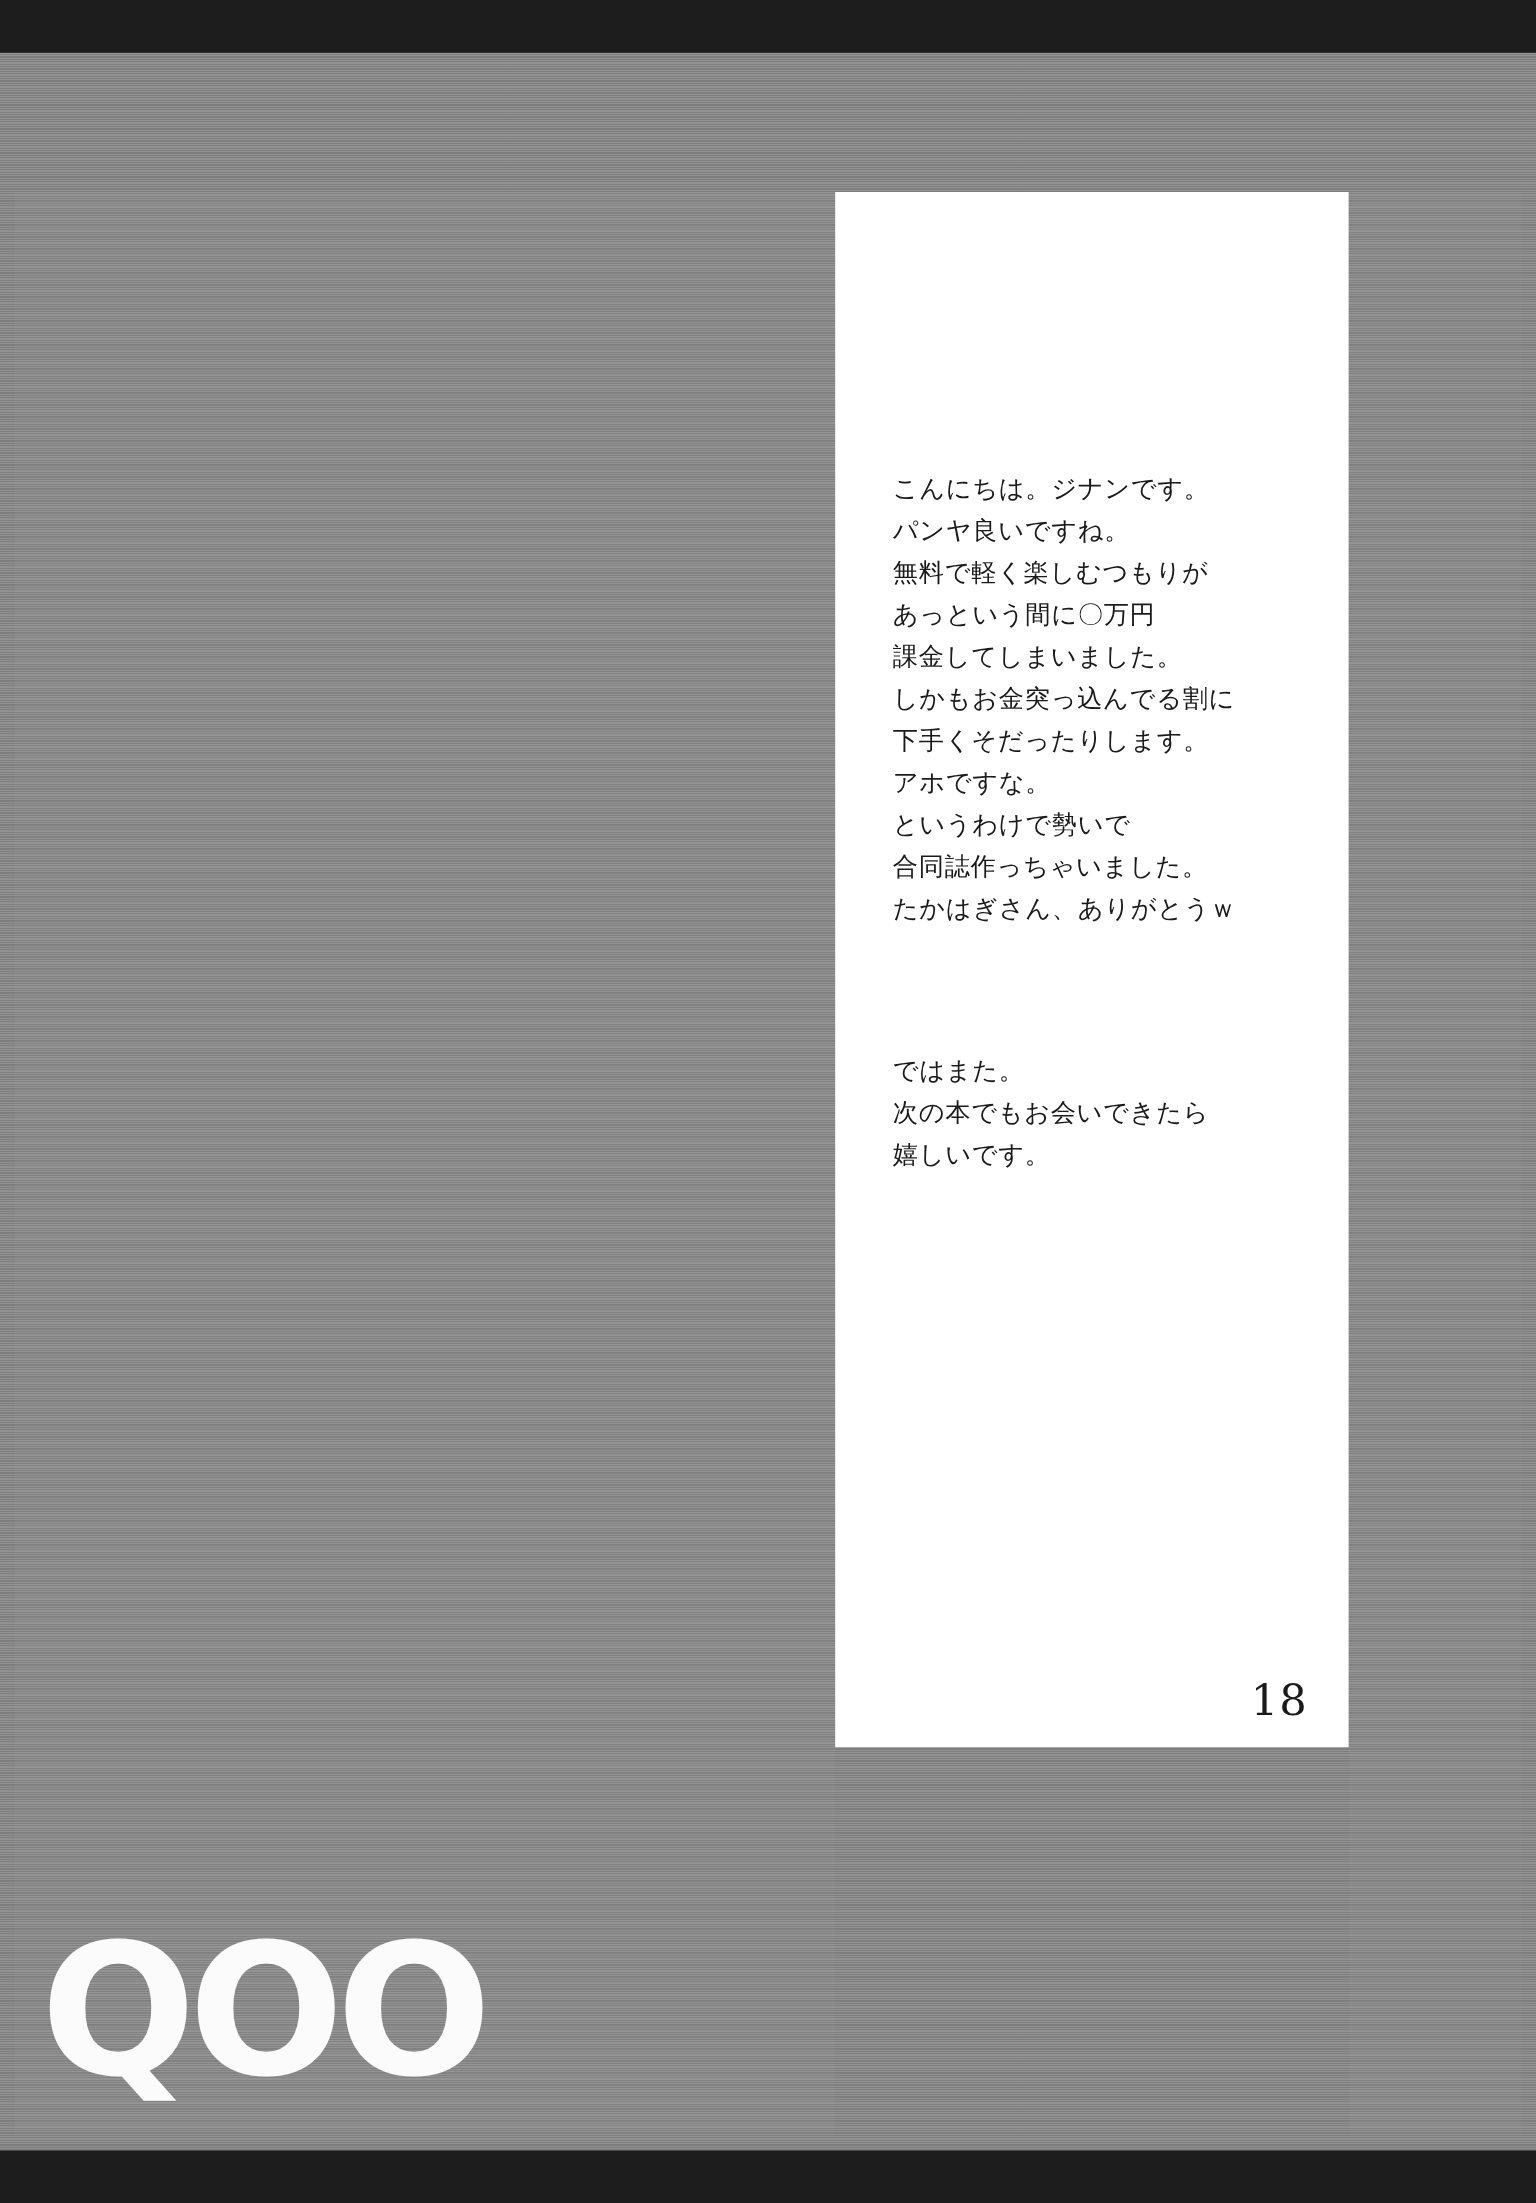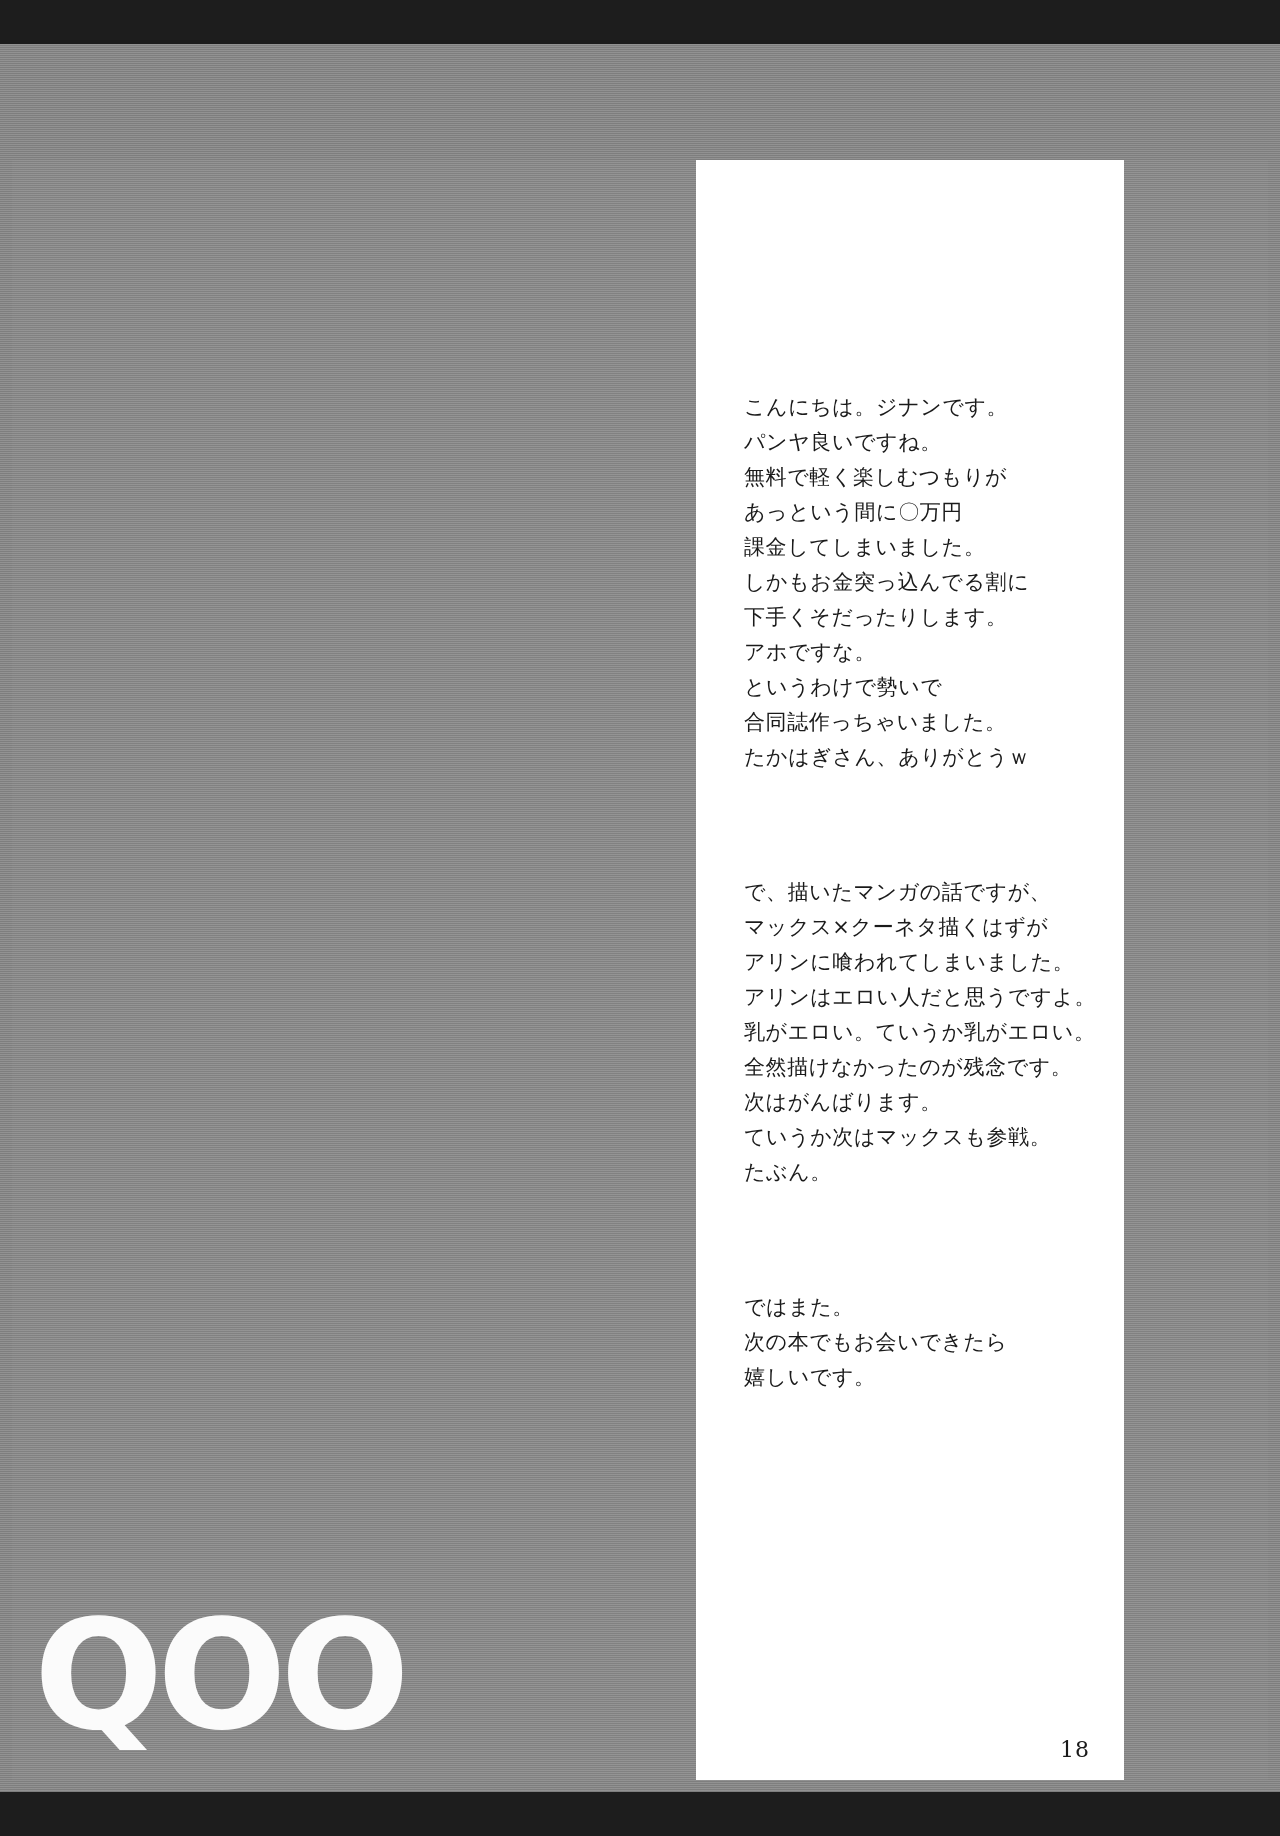--- a/index.html
+++ b/index.html
@@ -75,21 +75,21 @@
     opacity: 0.97;
     user-select: none;
   }
 
   
   .text-column {
     position: absolute;
     left: 696px;
     top: 116px;
     width: 428px;
-    height: 1620px;
+    height: 1296px;
     background: #ffffff;
   }
 
   .afterword {
     position: absolute;
     left: 48px;
     top: 160px;
     width: 372px;
     color: #1a1a1a;
     font-family: "DejaVu Sans", sans-serif;
@@ -102,21 +102,21 @@
   .afterword p {
     margin: 0 0 30px 0;
   }
   .afterword p:last-child { margin-bottom: 0; }
 
   .page-number {
     position: absolute;
     right: 34px;
     bottom: 18px;
     font-family: "DejaVu Serif", serif;
-    font-size: 22px;
+    font-size: 36px;
     color: #1a1a1a;
     letter-spacing: 1px;
   }
 
   
   .right-strip {
     position: absolute;
     left: 1124px;
     top: 116px;
     width: 144px;
@@ -149,29 +149,20 @@
 パンヤ良いですね。
 無料で軽く楽しむつもりが
 あっという間に〇万円
 課金してしまいました。
 しかもお金突っ込んでる割に
 下手くそだったりします。
 アホですな。
 というわけで勢いで
 合同誌作っちゃいました。
 たかはぎさん、ありがとうｗ</p>
-        <p>で、描いたマンガの話ですが、
-マックス×クーネタ描くはずが
-アリンに喰われてしまいました。
-アリンはエロい人だと思うですよ。
-乳がエロい。ていうか乳がエロい。
-全然描けなかったのが残念です。
-次はがんばります。
-ていうか次はマックスも参戦。
-たぶん。</p>
         <p>ではまた。
 次の本でもお会いできたら
 嬉しいです。</p>
       </div>
       <div class="page-number">18</div>
     </div>
 
     <div class="right-strip"></div>
 
   </div>

